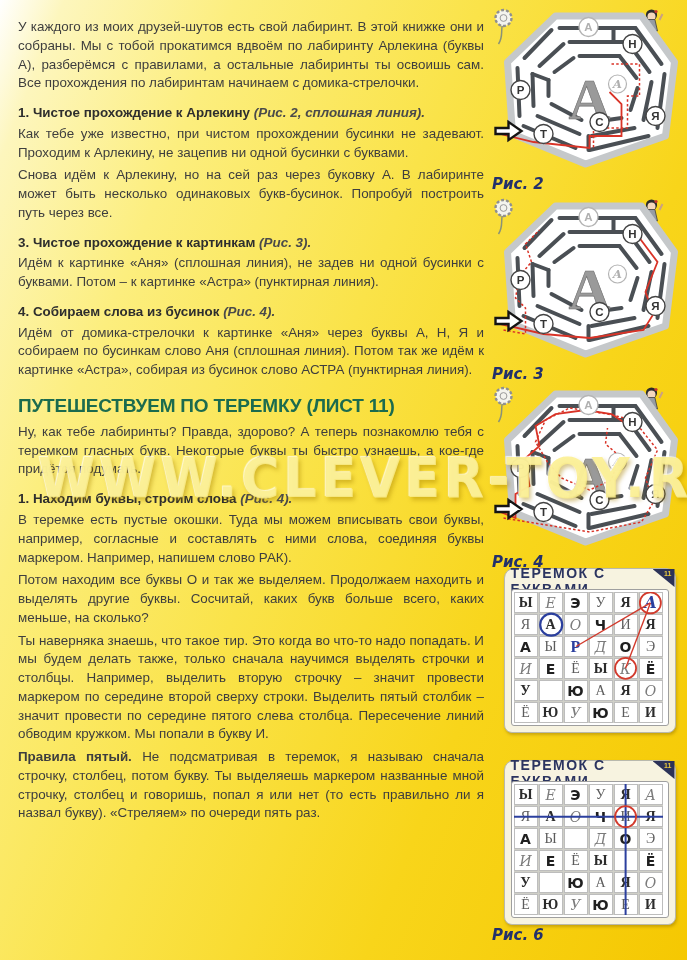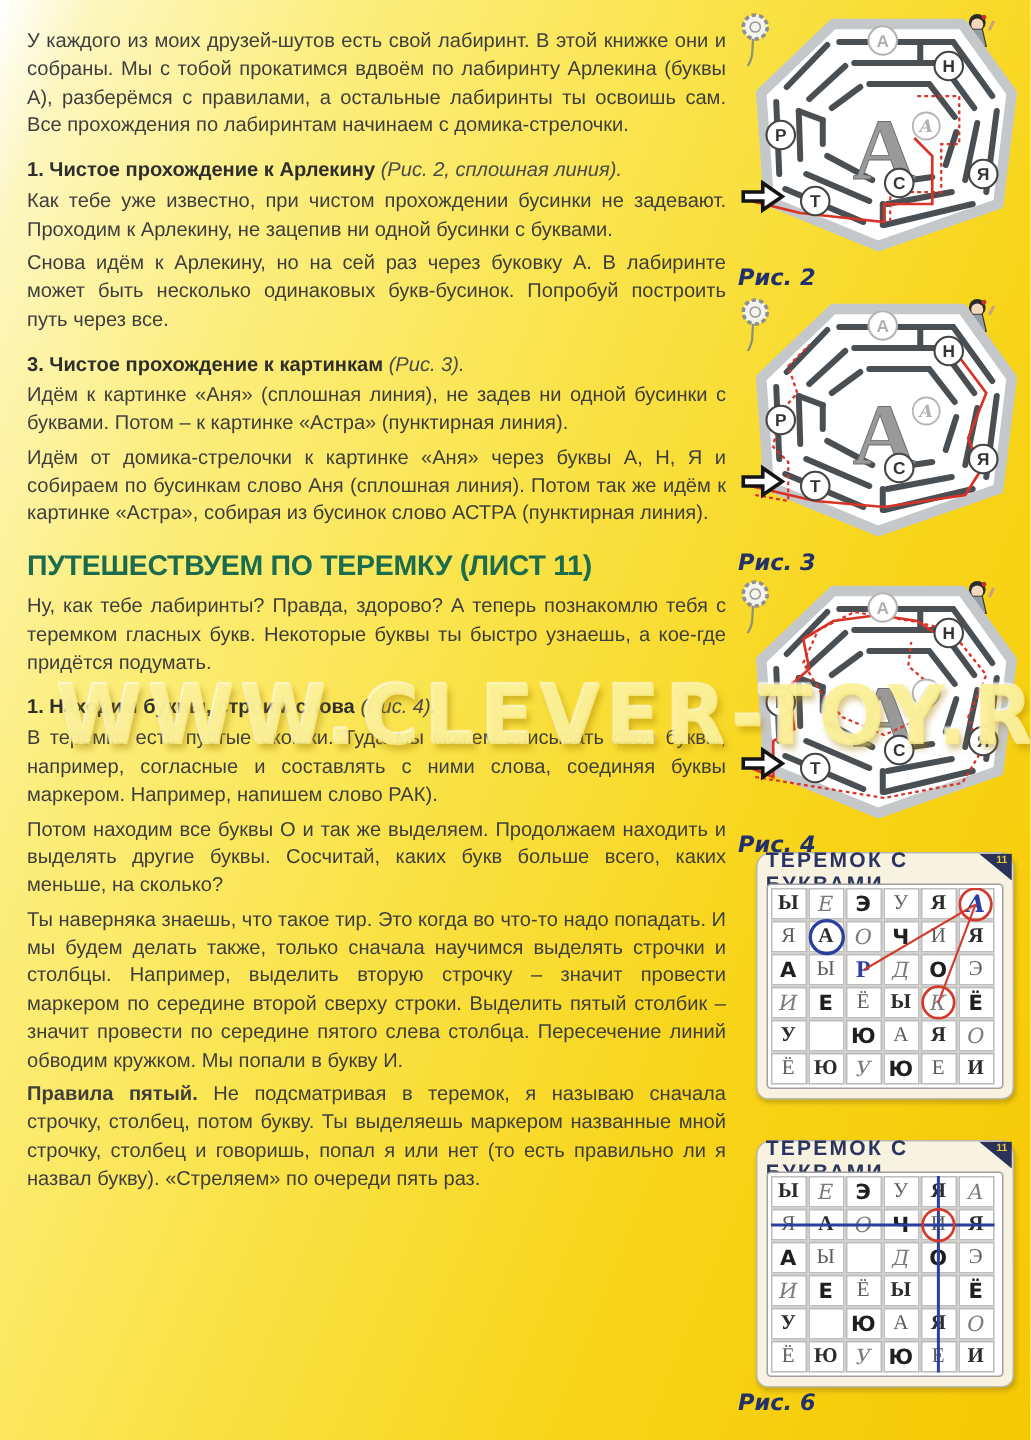--- a/index.html
+++ b/index.html
@@ -20,21 +20,21 @@
   }
   
   .left-col{position:absolute;left:18px;top:18px;width:466px;color:#3e3e3e;font-size:13.4px;line-height:1.4;}
   h1.sec{
     font-size:19px;line-height:1.1;color:#1b6b4e;margin:10px 0 6px 0;
     font-weight:bold;letter-spacing:-0.2px;
   }
   .left-col p{margin:0 0 4px 0;text-align:justify;}
   p.item-title{margin:11px 0 2px 0;text-align:left;}
   p.item-title b{color:#2e2e2e;}
-  p.item-title i{font-weight:normal;color:#4a4a4a;text-align:right;}
+  p.item-title i{font-weight:bold;color:#4a4a4a;text-align:right;}
   .lead{font-weight:bold;}
   
   .right-col{position:absolute;left:492px;top:0;width:195px;height:960px;z-index:4;}
   .fig-block{position:absolute;left:0;width:195px;}
   .fig-caption{
     text-align:left;font-family:"DejaVu Sans",sans-serif;font-style:italic;font-weight:bold;
     font-size:15px;color:#22306b;margin-top:1px;
   }
   
   .terem-card{
@@ -85,20 +85,24 @@
     <p>Как тебе уже известно, при чистом прохождении бусинки не задевают. Проходим к Арлекину, не зацепив ни одной бусинки с буквами.</p>
 
     <p>Снова идём к Арлекину, но на сей раз через буковку А. В лабиринте может быть несколько одинаковых букв-бусинок. Попробуй построить путь через все.</p>
 
     <p class="item-title">
       <b>3. Чистое прохождение к картинкам</b>
       <i>(Рис. 3).</i>
     </p>
     <p>Идём к картинке «Аня» (сплошная линия), не задев ни одной бусинки с буквами. Потом – к картинке «Астра» (пунктирная линия).</p>
 
+    <p class="item-title">
+      <b>4. Собираем слова из бусинок</b>
+      <i>(Рис. 4).</i>
+    </p>
     <p>Идём от домика-стрелочки к картинке «Аня» через буквы А, Н, Я и собираем по бусинкам слово Аня (сплошная линия). Потом так же идём к картинке «Астра», собирая из бусинок слово АСТРА (пунктирная линия).</p>
 
     <h1 class="sec" style="margin-top:16px;">ПУТЕШЕСТВУЕМ ПО ТЕРЕМКУ (ЛИСТ 11)</h1>
     <p>Ну, как тебе лабиринты? Правда, здорово? А теперь познакомлю тебя с теремком гласных букв. Некоторые буквы ты быстро узнаешь, а кое-где придётся подумать.</p>
 
     <p class="item-title">
       <b>1. Находим буквы, строим слова</b>
       <i>(Рис. 4).</i>
     </p>
     <p>В теремке есть пустые окошки. Туда мы можем вписывать свои буквы, например, согласные и составлять с ними слова, соединяя буквы маркером. Например, напишем слово РАК).</p>

